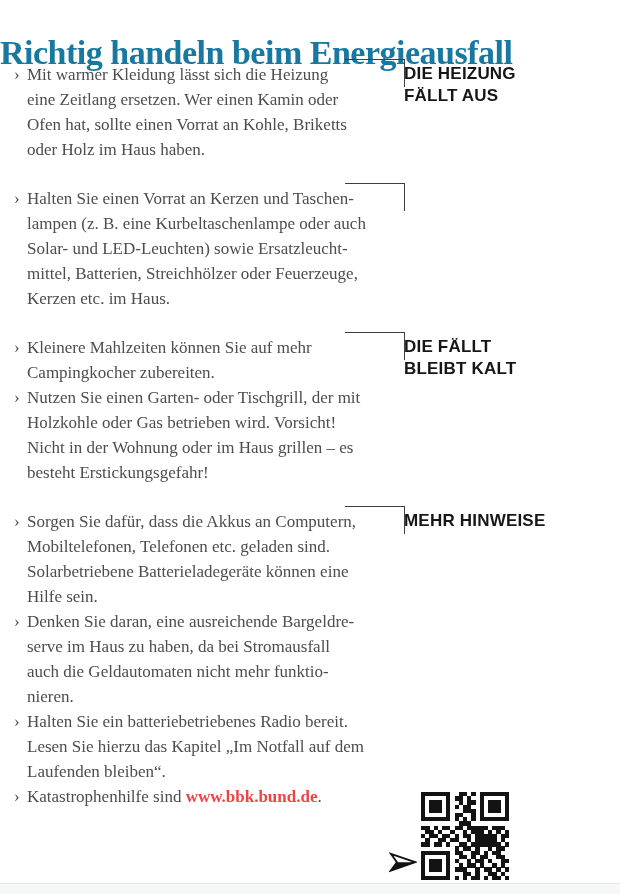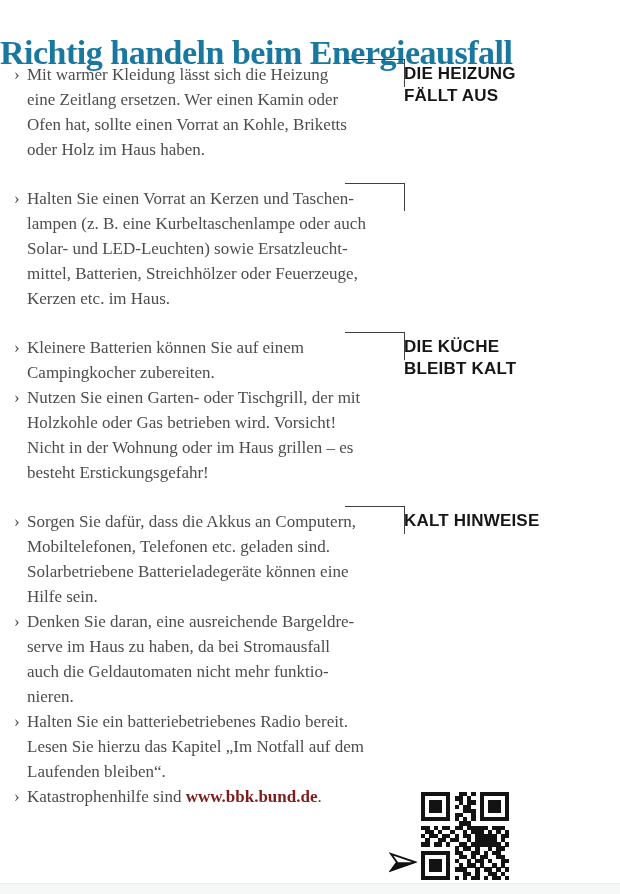--- a/index.html
+++ b/index.html
@@ -78,21 +78,21 @@
   }
   .bullet-lines {
     white-space: pre-line;
     font-family: Liberation Serif, serif;
   }
   .line {
     white-space: nowrap;
   }
   .link {
     font-weight: bold;
-    color: #7f1d1d;
+    color: #ef4444;
   }
   .qr-code {
     position: absolute;
     left: 421px;
     top: 792px;
     width: 88px;
     height: 88px;
   }
   .qr-code svg {
     width: 100%;
@@ -147,41 +147,41 @@
 lampen (z. B. eine Kurbeltaschenlampe oder auch
 Solar- und LED-Leuchten) sowie Ersatzleucht-
 mittel, Batterien, Streichhölzer oder Feuerzeuge,
 Kerzen etc. im Haus.</div>
       </div>
     </div>
   </div>
 
   <div class="section">
     <div class="bracket"></div>
-    <div class="section-header">DIE KÜCHE
+    <div class="section-header">DIE FÄLLT
 BLEIBT KALT</div>
     <div class="bullets">
       <div class="bullet">
         <span class="marker">›</span>
-        <div class="bullet-lines">Kleinere Batterien können Sie auf einem
+        <div class="bullet-lines">Kleinere Mahlzeiten können Sie auf mehr
 Campingkocher zubereiten.</div>
       </div>
       <div class="bullet">
         <span class="marker">›</span>
         <div class="bullet-lines">Nutzen Sie einen Garten- oder Tischgrill, der mit
 Holzkohle oder Gas betrieben wird. Vorsicht!
 Nicht in der Wohnung oder im Haus grillen – es
 besteht Erstickungsgefahr!</div>
       </div>
     </div>
   </div>
 
   <div class="section">
     <div class="bracket"></div>
-    <div class="section-header">KALT HINWEISE</div>
+    <div class="section-header">MEHR HINWEISE</div>
     <div class="bullets">
       <div class="bullet">
         <span class="marker">›</span>
         <div class="bullet-lines">Sorgen Sie dafür, dass die Akkus an Computern,
 Mobiltelefonen, Telefonen etc. geladen sind.
 Solarbetriebene Batterieladegeräte können eine
 Hilfe sein.</div>
       </div>
       <div class="bullet">
         <span class="marker">›</span>

